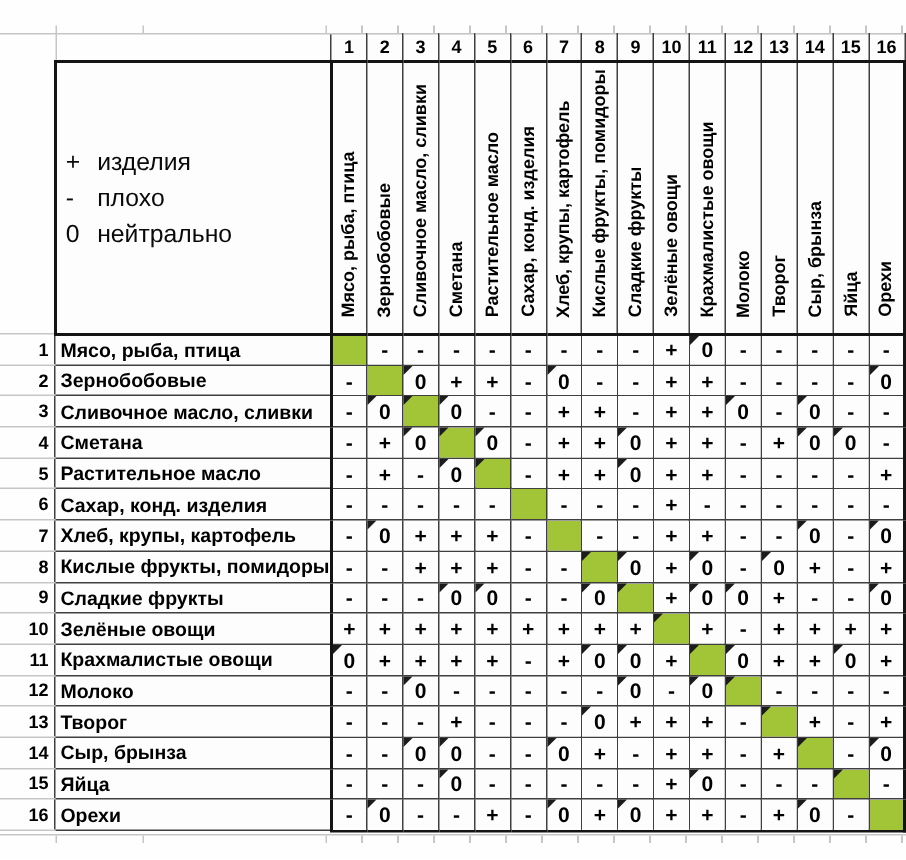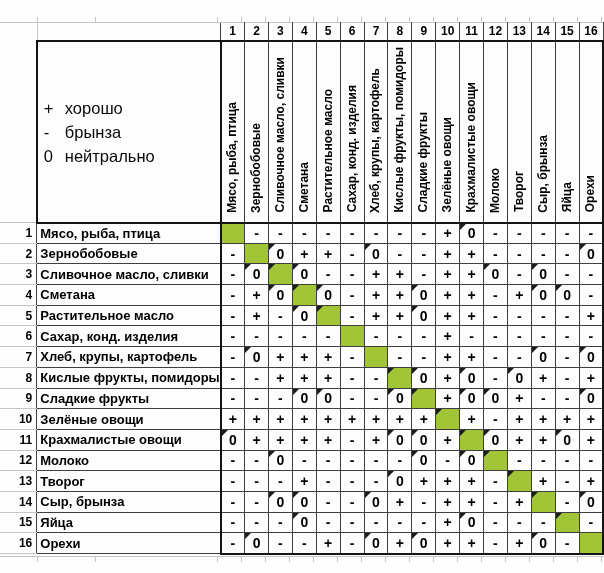--- a/index.html
+++ b/index.html
@@ -107,25 +107,25 @@
           <td class="colnum">13</td>
           <td class="colnum">14</td>
           <td class="colnum">15</td>
           <td class="colnum">16</td>
         </tr>
       <tr class="hdrrow">
         <td class="blank"></td>
         <td class="legend-cell">
           <div class="lg-line">
             <span class="lg-sym">+</span>
-            <span class="lg-lab">хорошо</span>
+            <span class="lg-lab">изделия</span>
           </div>
           <div class="lg-line">
             <span class="lg-sym">-</span>
-            <span class="lg-lab">брынза</span>
+            <span class="lg-lab">плохо</span>
           </div>
           <div class="lg-line">
             <span class="lg-sym">0</span>
             <span class="lg-lab">нейтрально</span>
           </div>
         </td>
       <td class="vhead"><div class="vtext">Мясо, рыба, птица</div></td>
           <td class="vhead"><div class="vtext">Зернобобовые</div></td>
           <td class="vhead"><div class="vtext">Сливочное масло, сливки</div></td>
           <td class="vhead"><div class="vtext">Сметана</div></td>

